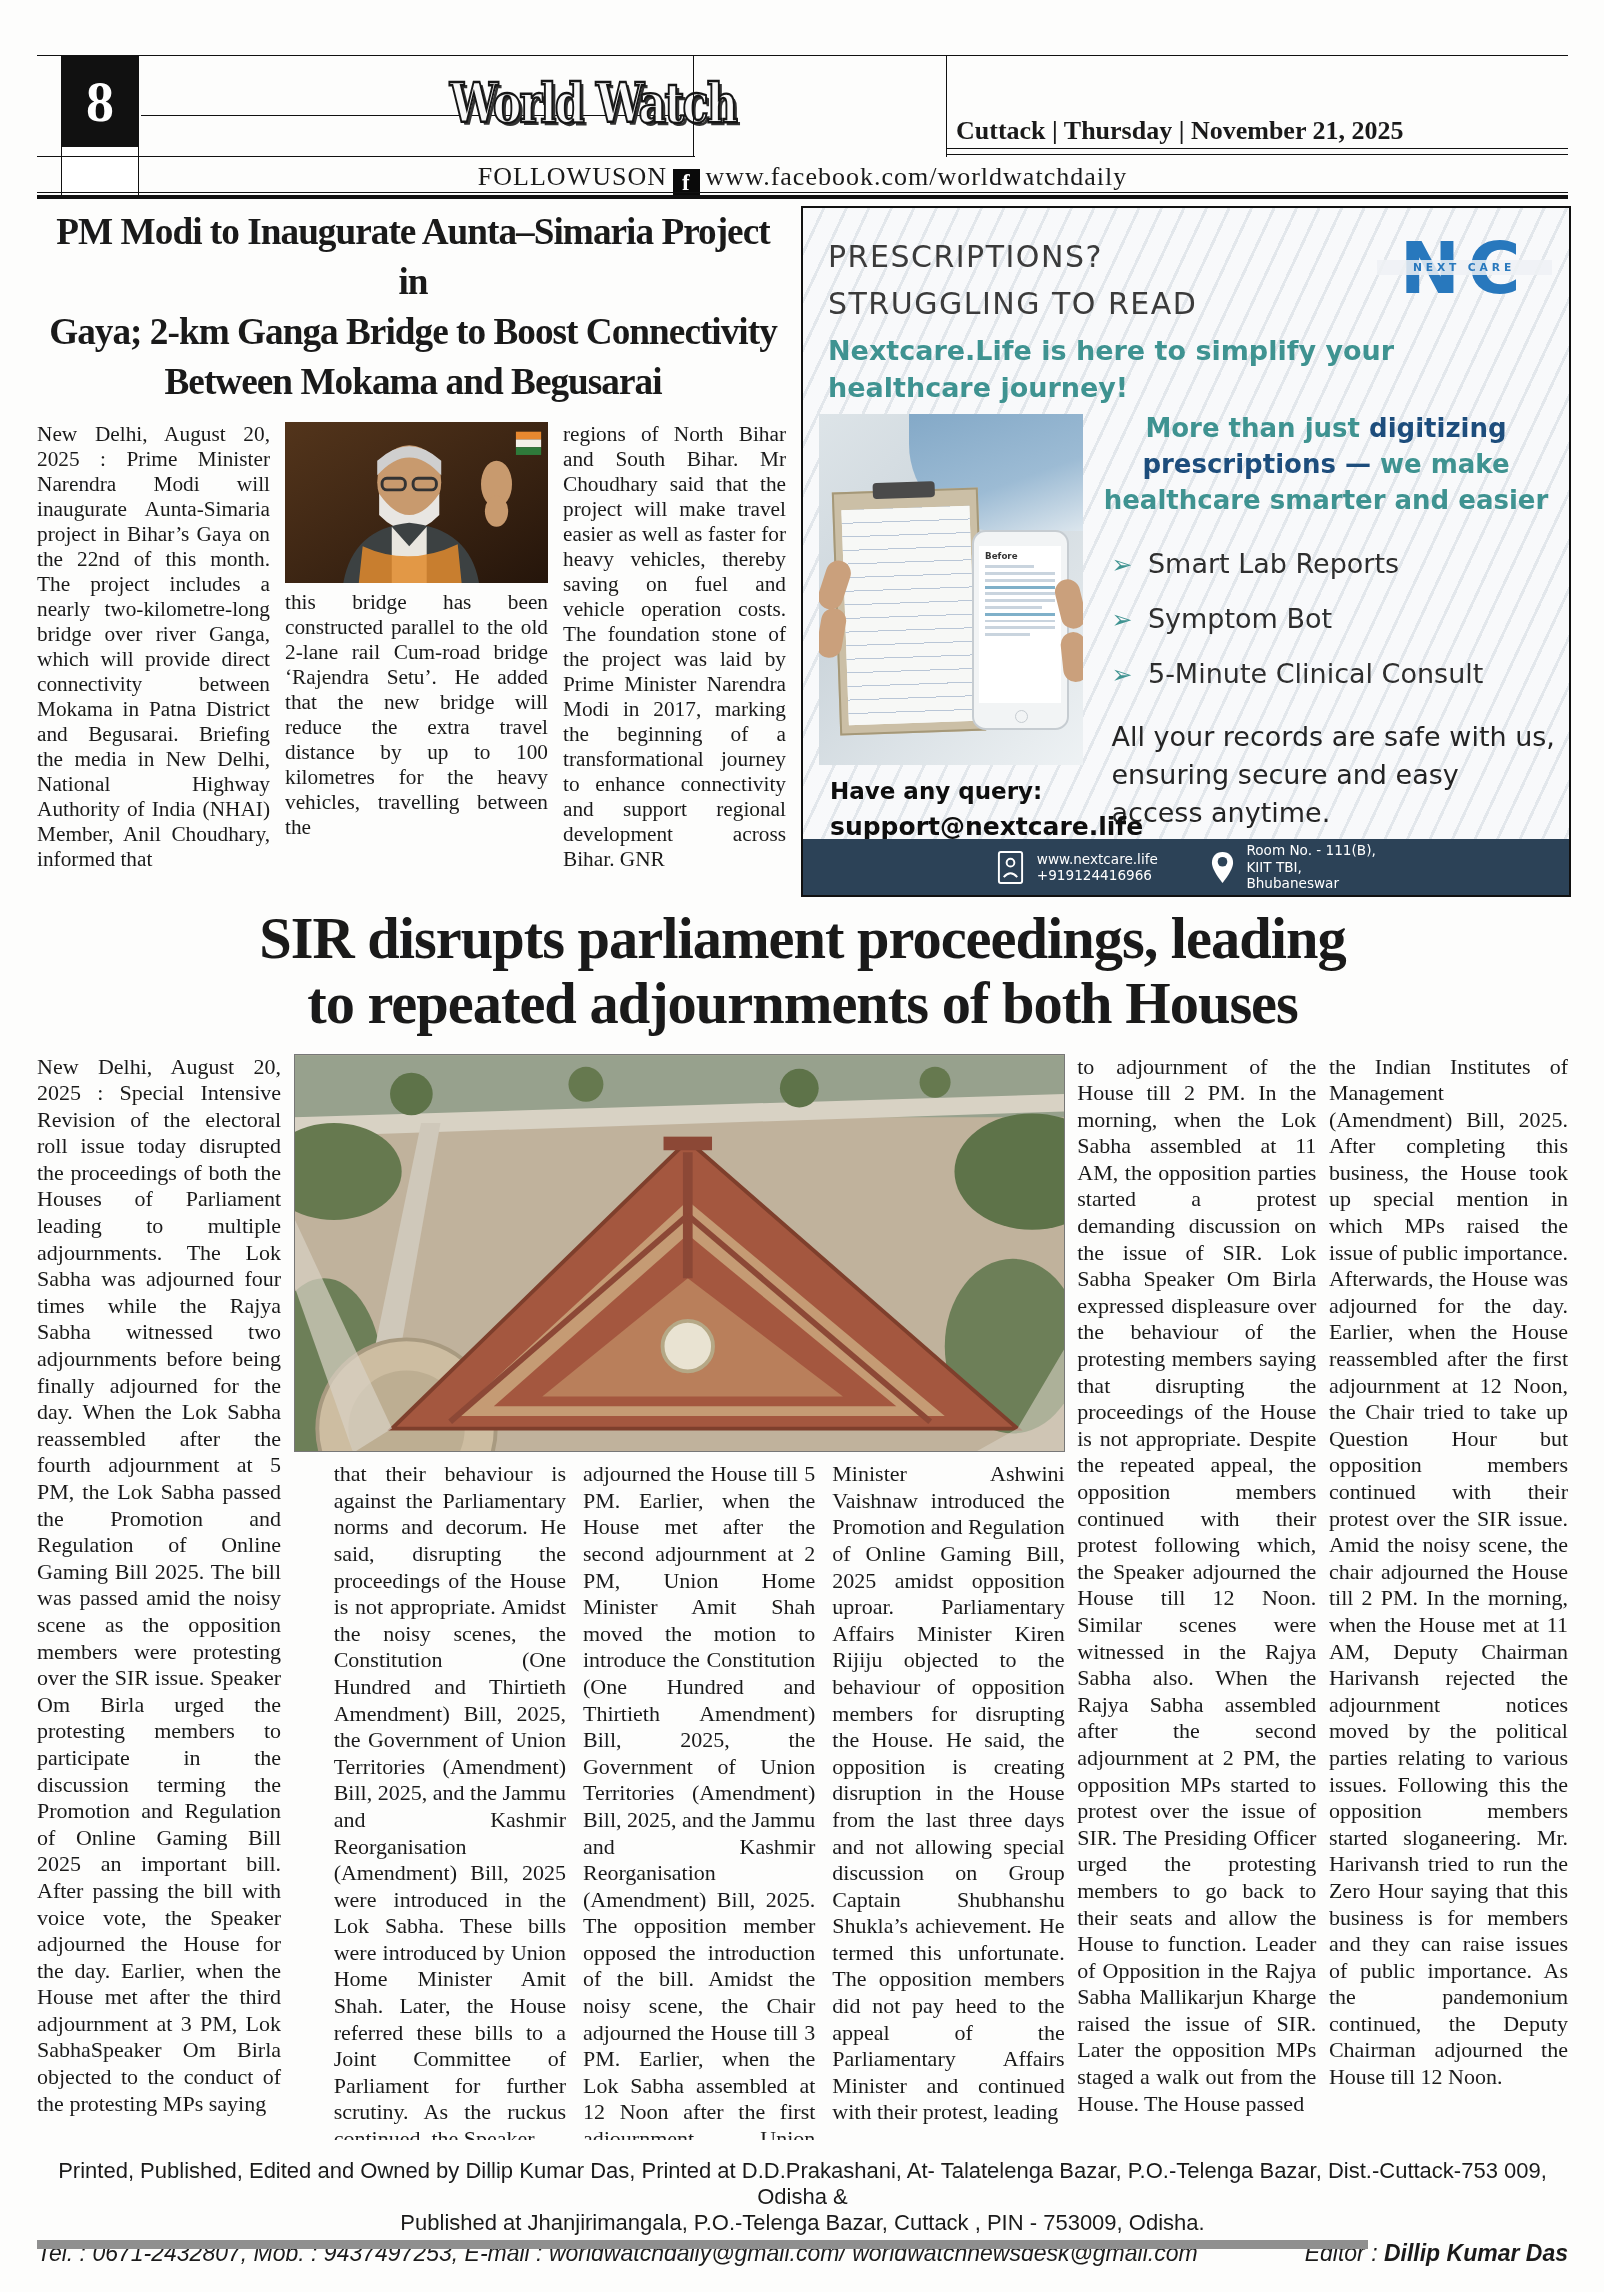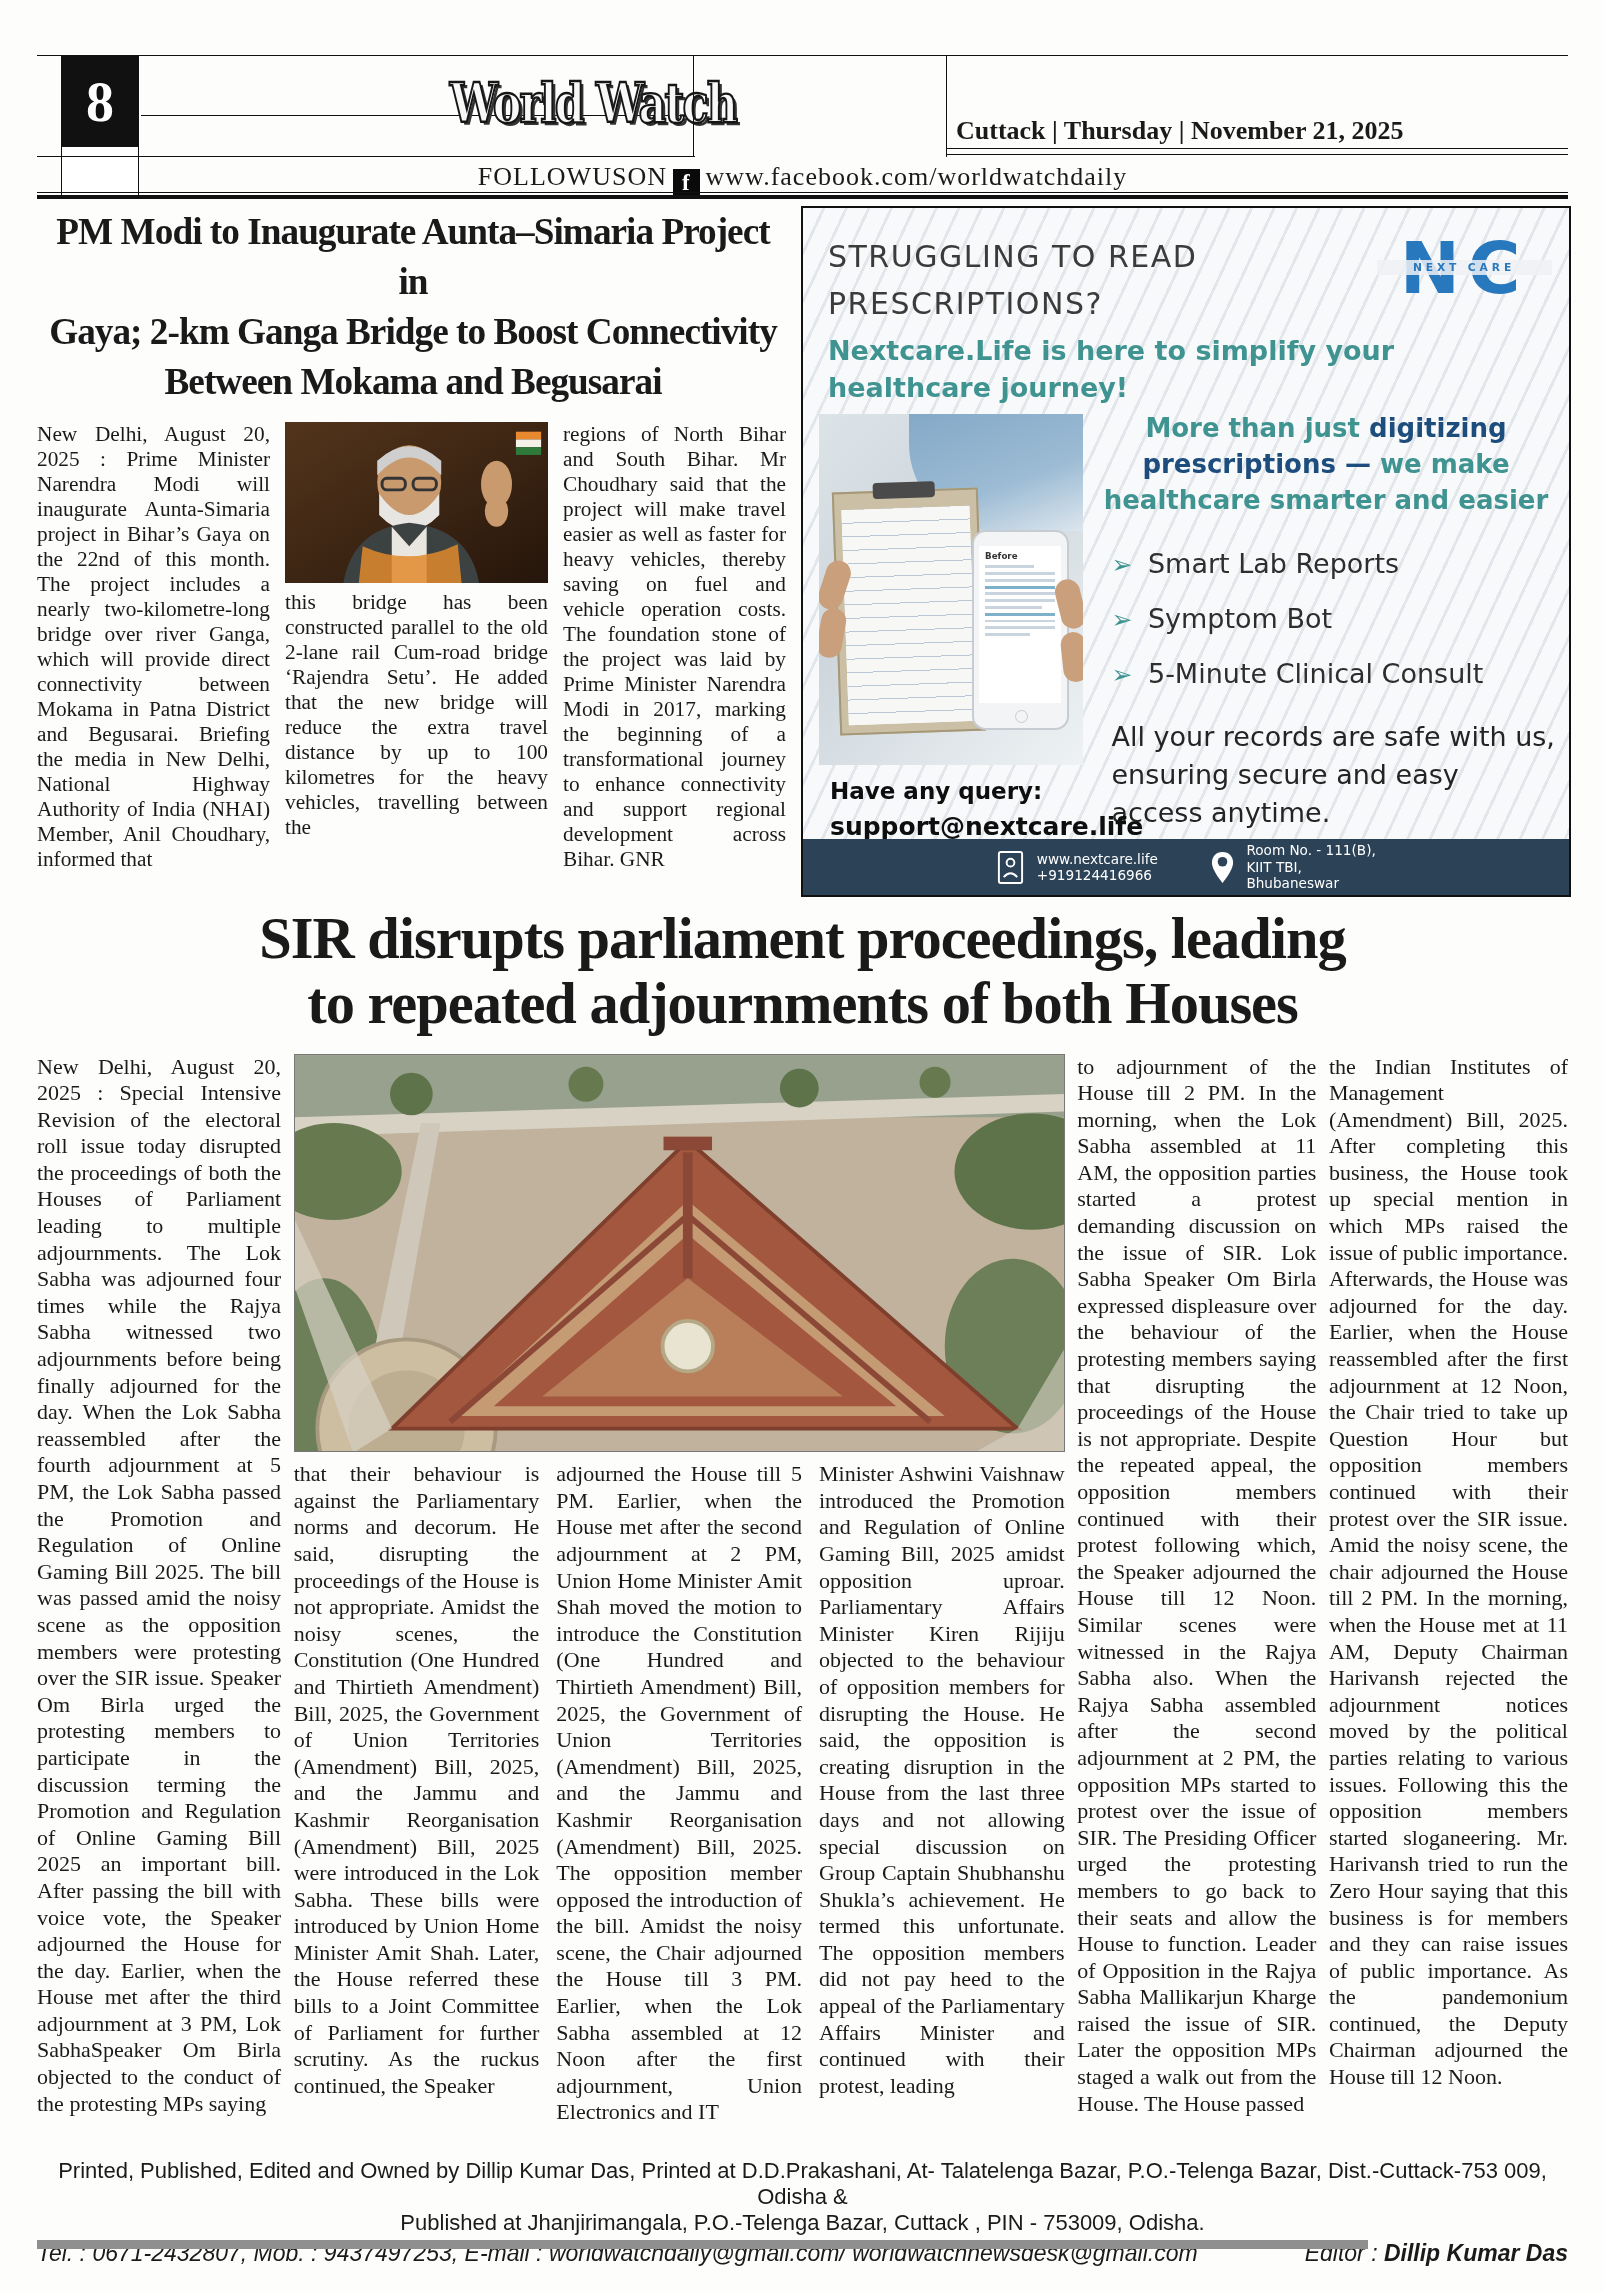--- a/index.html
+++ b/index.html
@@ -92,21 +92,21 @@
   .ad-bar .txt { font-size:13.6px; line-height:16.5px; }
   .ad-bar svg { display:block; }
 
   
   .article2 { position:absolute; left:37px; top:906px; width:1531px; height:1246px; overflow:hidden; }
   .a2-head { text-align:center; font-weight:bold; font-size:59px; line-height:65px; letter-spacing:-1px; transform:scaleX(.99); }
   .a2-body { margin-top:17.5px; display:flex; gap:12.6px; height:1095px; overflow:hidden;
     font-size:22px; line-height:26.6px; text-align:justify; }
   .a2-c1 { width:245px; } .a2-mid { width:771px; } .a2-c5 { width:240px; } .a2-c6 { width:240px; }
   .photo-parl { width:771px; height:398px; margin-bottom:9.7px; background:#c3b5a0; overflow:hidden; border:1px solid #777; }
-  .a2-midcols { display:flex; gap:17px; height:679px; overflow:hidden; }
+  .a2-midcols { display:flex; gap:17px; height:679px; overflow:hidden;margin-left:40px; }
   .a2-midcols > div { width:247px; }
 
   
   .footer { position:absolute; left:37px; top:2158px; width:1531px; font-family:"Liberation Sans", sans-serif; }
   .f-line { text-align:center; font-size:22px; line-height:26px; }
   .f-row { margin-top:3.9px; display:flex; justify-content:space-between; font-size:23px;font-style:italic; }
   .f-row b { font-weight:bold; }
   .f-bar { position:absolute; left:37px; top:2240px; width:1331px; height:8.7px; background:#8f8f8f; }
 </style>
 </head>
@@ -170,22 +170,22 @@
         </svg>
       </div>
       <div>this bridge has been constructed parallel to the old 2-lane rail Cum-road bridge ‘Rajendra Setu’. He added that the new bridge will reduce the extra travel distance by up to 100 kilometres for the heavy vehicles, travelling between the</div>
     </div>
     <div class="a1-col3">regions of North Bihar and South Bihar. Mr Choudhary said that the project will make travel easier as well as faster for heavy vehicles, thereby saving on fuel and vehicle operation costs. The foundation stone of the project was laid by Prime Minister Narendra Modi in 2017, marking the beginning of a transformational journey to enhance connectivity and support regional development across Bihar. GNR</div>
   </div>
 </div>
 
 <div class="ad">
   <div class="ad-head">
+    <div>PRESCRIPTIONS?</div>
     <div>STRUGGLING TO READ</div>
-    <div>PRESCRIPTIONS?</div>
   </div>
   <div class="ad-logo">
     <div class="big">NC</div>
     <div class="small">NEXT CARE</div>
   </div>
   <div class="ad-tagline">
     <div>Nextcare.Life is here to simplify your</div>
     <div>healthcare journey!</div>
   </div>
 

